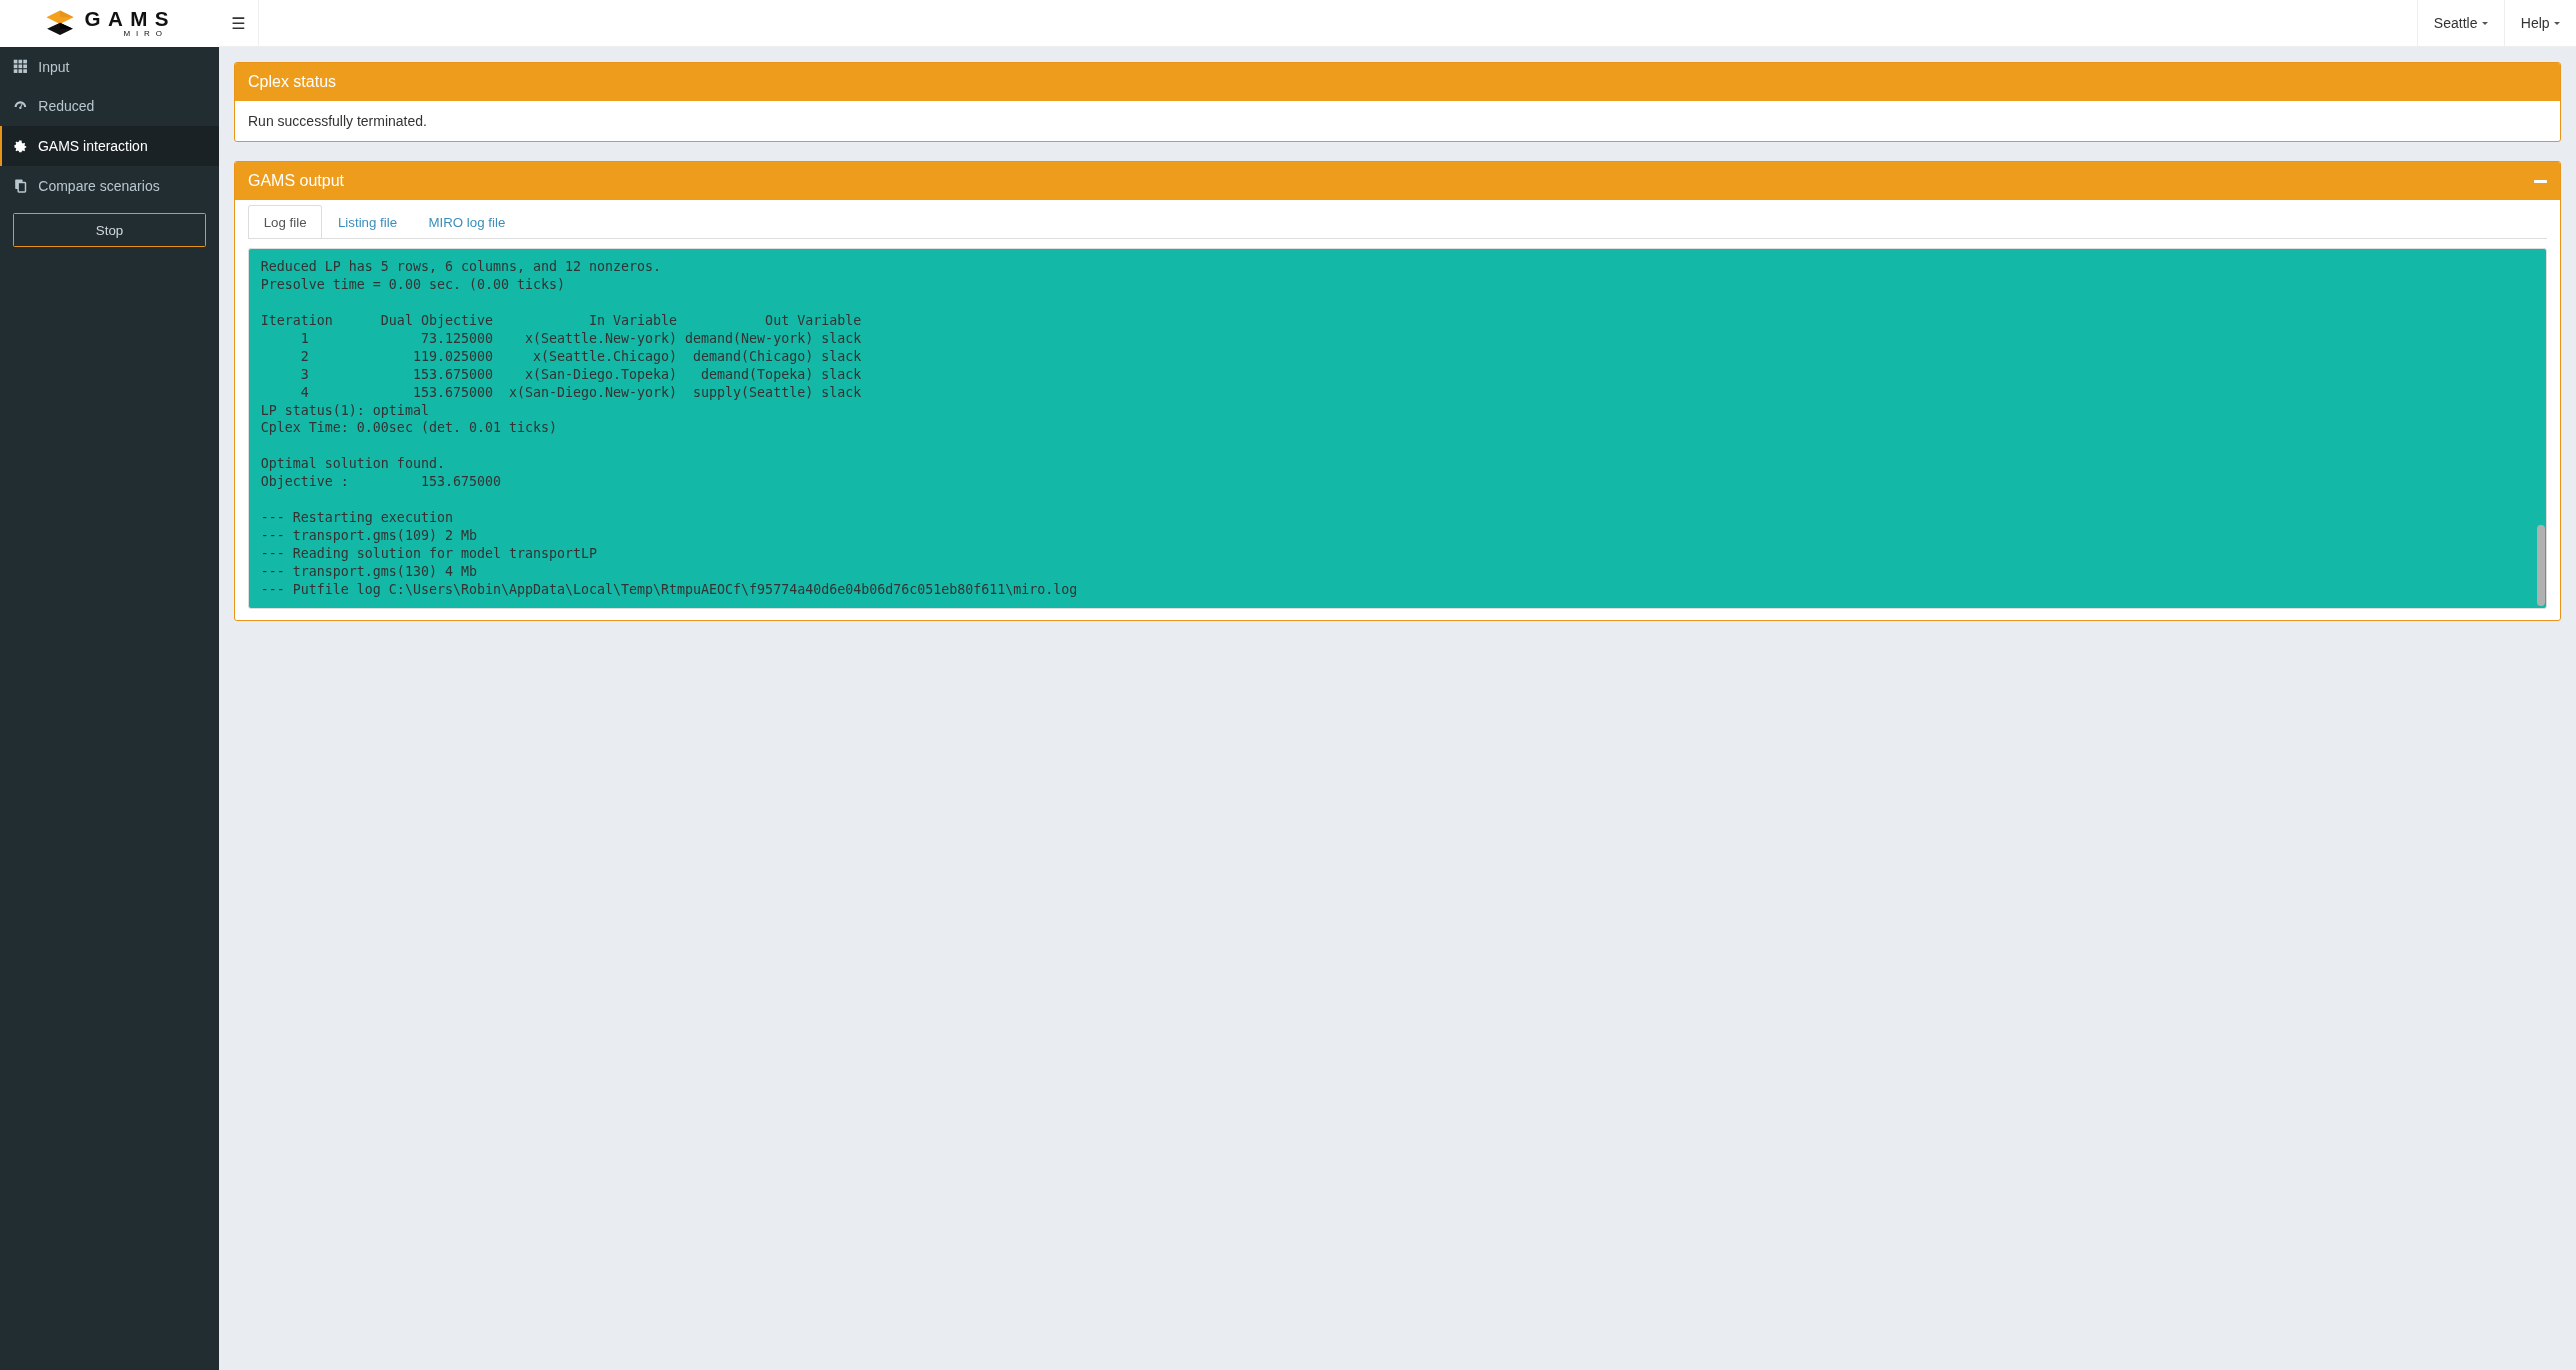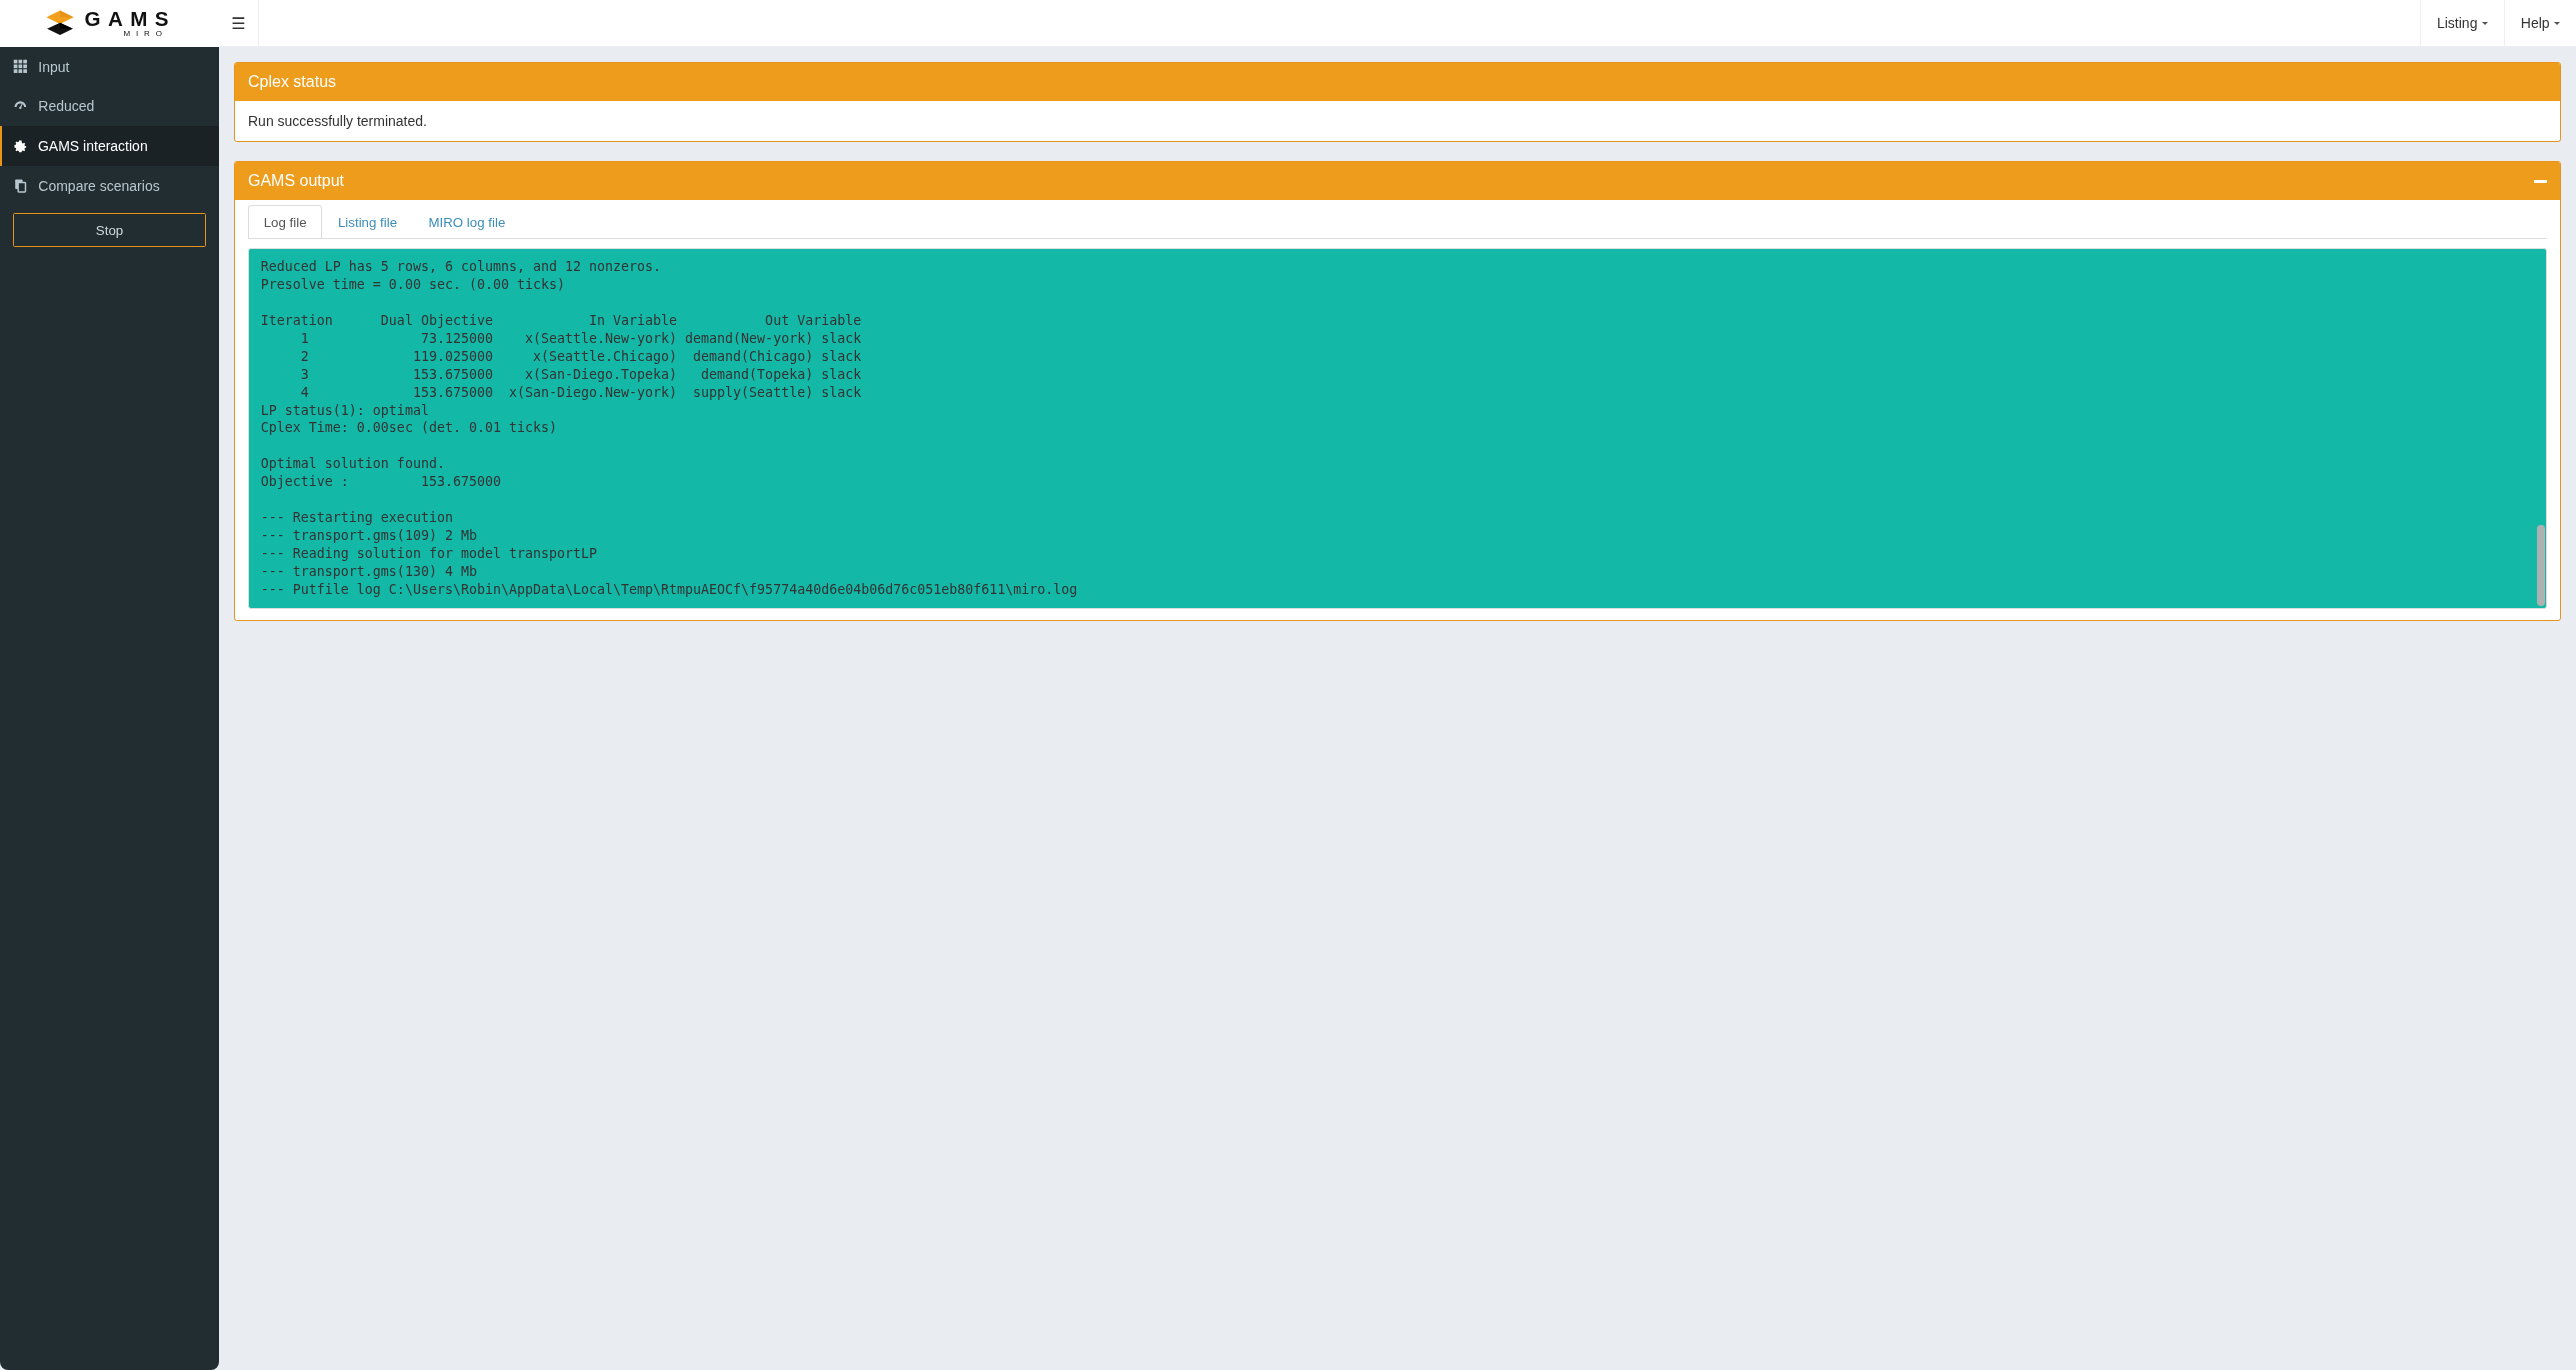--- a/index.html
+++ b/index.html
@@ -7,21 +7,20 @@
   body { display: flex; background: #e9ecf0; }
 
   
   .sidebar {
     width: 219px;
     background: #222d32;
     color: #b8c7ce;
     display: flex;
     flex-direction: column;
     flex-shrink: 0;
-    border-radius: 8px;
   }
   .logo-box {
     height: 47px;
     background: #ffffff;
     display: flex;
     align-items: center;
     justify-content: center;
     gap: 7.4px;
   }
   .logo-mark { width: 34px; height: 34px; }
@@ -241,21 +240,21 @@
 </aside>
 
 <div class="main">
 
   <div class="topbar">
     <div class="hamburger">
       <span>☰</span>
     </div>
     <div class="topbar-spacer"></div>
     <div class="top-menu-item">
-      <span>Listing</span>
+      <span>Seattle</span>
       <span class="caret-down"></span>
     </div>
     <div class="top-menu-item">
       <span>Help</span>
       <span class="caret-down"></span>
     </div>
   </div>
 
   <div class="content">
 

